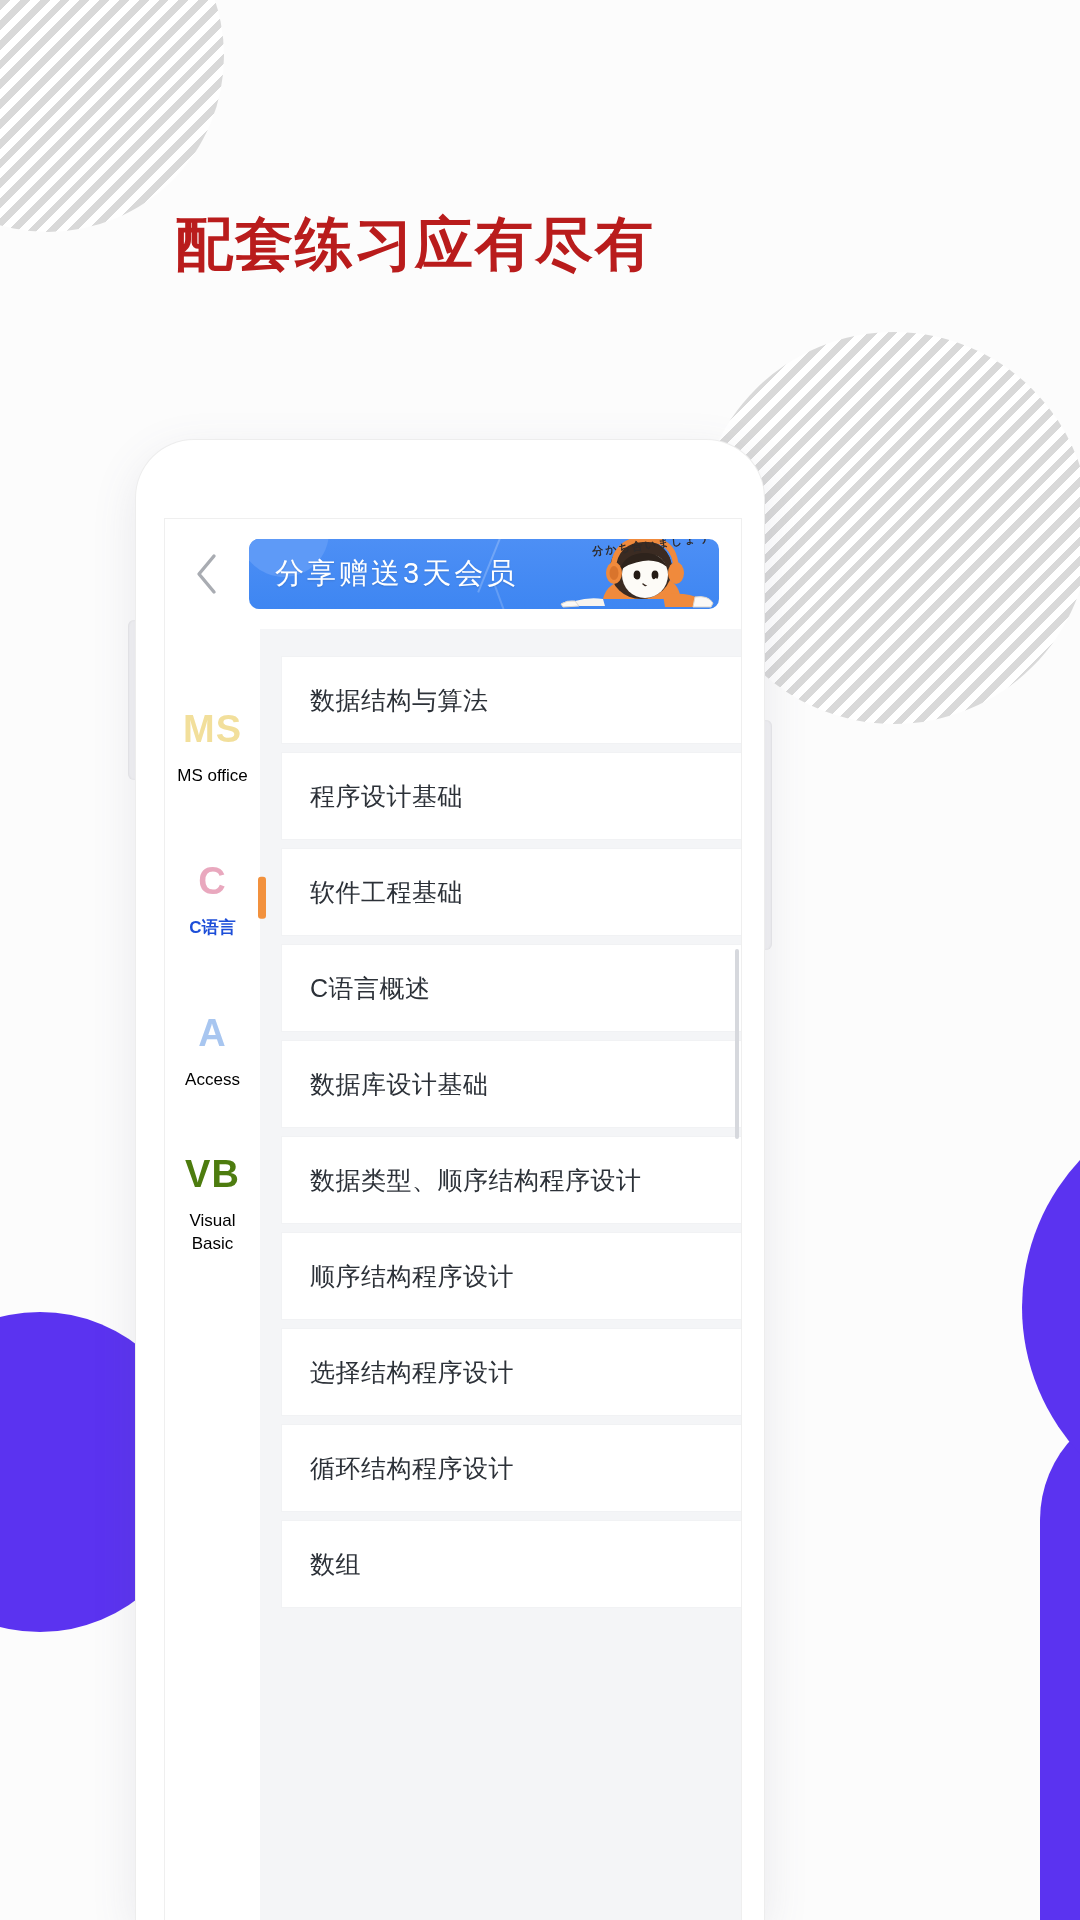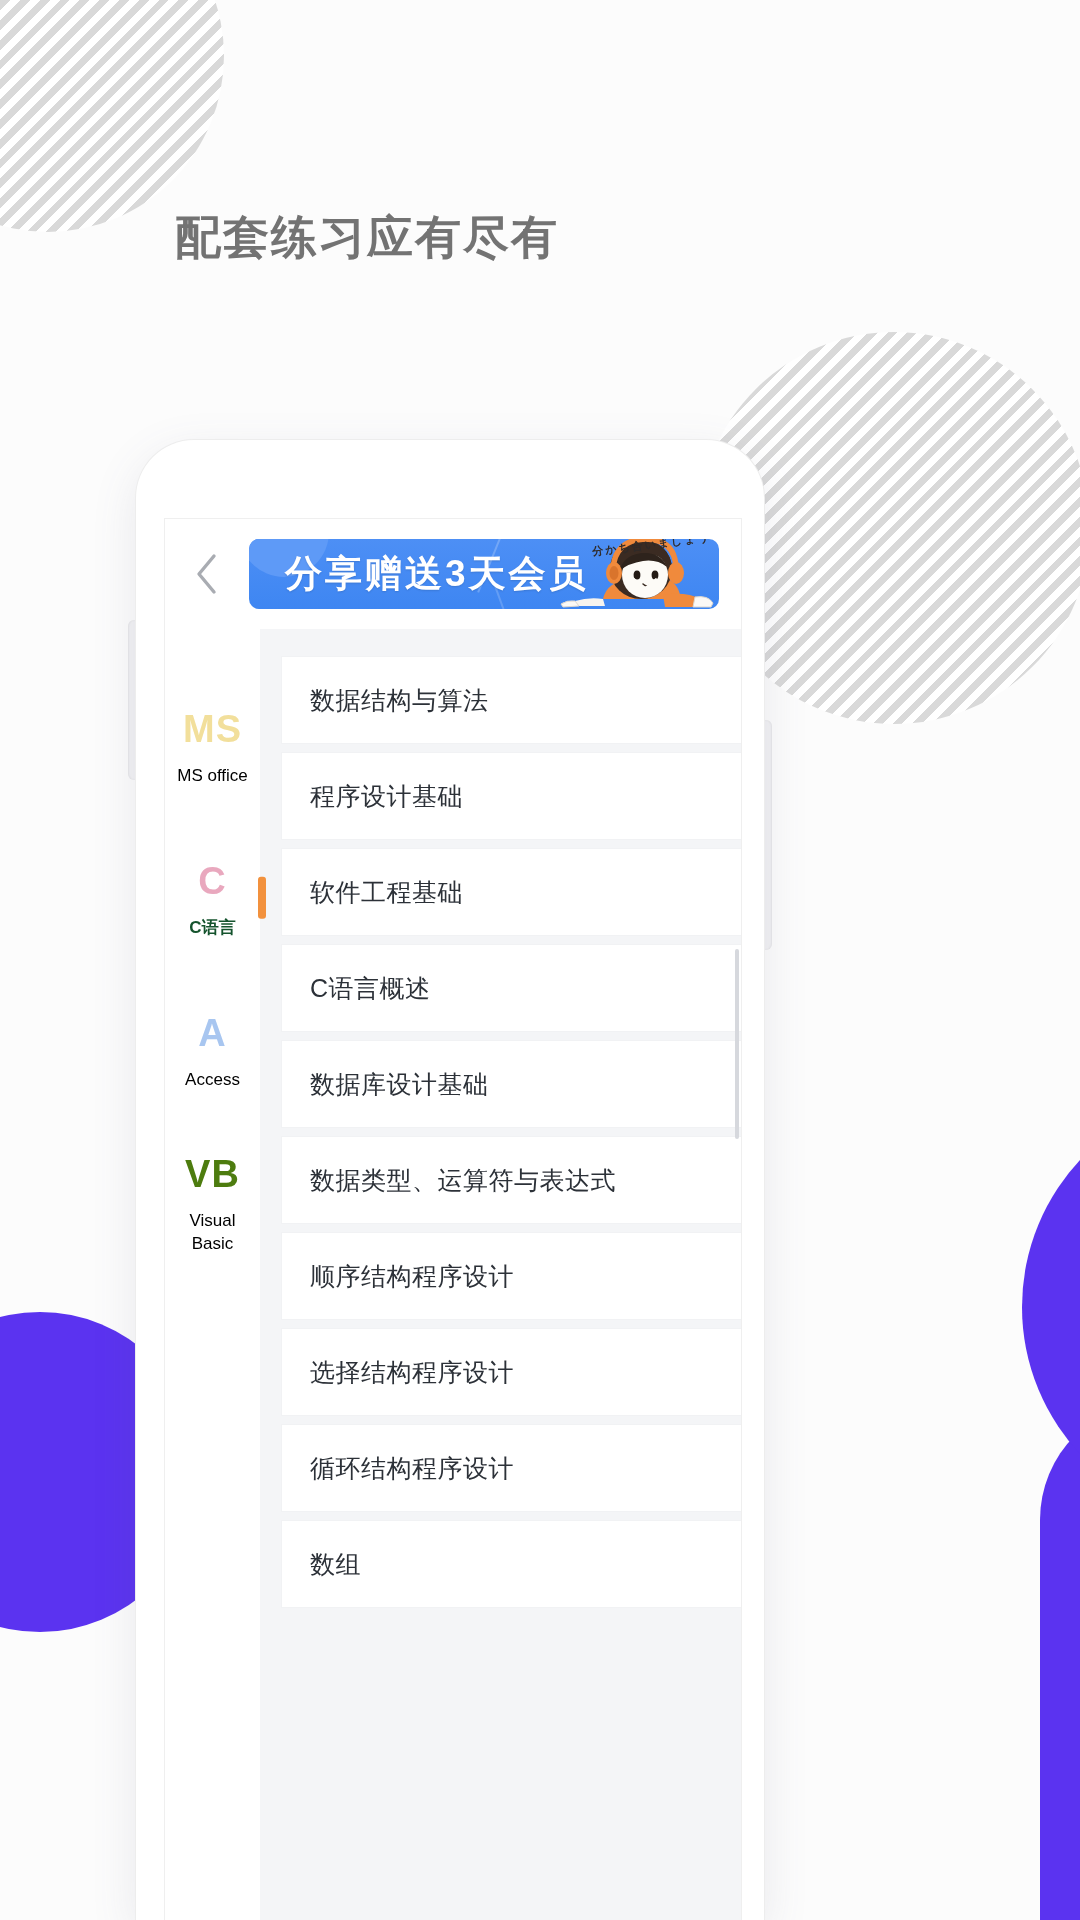--- a/index.html
+++ b/index.html
@@ -32,22 +32,22 @@
   #blob-br{
     left:1022px;top:1092px;width:430px;height:430px;border-radius:50%;
   }
   #blob-br2{
     left:1040px;top:1400px;width:240px;height:560px;border-radius:120px 0 0 0;
   }
 
   
   #headline{
     position:absolute;left:175px;top:210px;
-    font-size:46px;line-height:1.18;font-weight:bold;
-    color:#737373;letter-spacing:2px;white-space:nowrap;
+    font-size:58px;line-height:1.18;font-weight:bold;
+    color:#b91c1c;letter-spacing:2px;white-space:nowrap;
   }
 
   
   #phone{
     position:absolute;left:136px;top:440px;width:628px;height:1480px;
     background:#FFFFFF;border-radius:58px 58px 0 0;
     box-shadow:0 0 0 1px #EDEDED, 0 14px 46px rgba(90,90,120,.13);
   }
   #phone-side-l{
     position:absolute;left:128px;top:620px;width:10px;height:160px;
@@ -108,22 +108,22 @@
     position:absolute;left:235px;top:18px;width:120px;height:60px;
     border-left:2px solid rgba(255,255,255,.22);
     transform:rotate(22deg);
   }
   #banner-line2{
     position:absolute;left:250px;top:22px;width:120px;height:56px;
     border-left:2px solid rgba(255,255,255,.18);
     transform:rotate(-20deg);
   }
   #banner-text{
-    position:relative;z-index:3;margin-left:36px;
-    color:#FFFFFF;font-size:37px;font-weight:bold;letter-spacing:3px;
+    position:relative;z-index:3;margin-left:26px;
+    color:#FFFFFF;font-size:29px;font-weight:normal;letter-spacing:3px;
     text-shadow:0 1px 2px rgba(0,0,0,.13);white-space:nowrap;
   }
   
   #char{
     position:absolute;right:4px;bottom:0;width:170px;height:72px;z-index:4;
   }
   #char-jp{
     position:absolute;right:8px;top:-2px;z-index:5;
     font-size:11px;color:#2F2A28;font-weight:bold;
     letter-spacing:2px;white-space:nowrap;
@@ -144,21 +144,21 @@
     cursor:pointer;
   }
   .side-icon{
     font-size:38px;font-weight:bold;line-height:1;letter-spacing:1px;
     margin-bottom:17px;
   }
   .side-label{
     font-size:17px;color:#000000;line-height:1.35;text-align:center;
     white-space:pre-line;
   }
-  .side-item.active .side-label{color:#14532d;font-weight:bold;}
+  .side-item.active .side-label{color:#1d4ed8;font-weight:bold;}
   .active-bar{
     position:absolute;right:-6px;top:50%;transform:translateY(-58%);
     width:8px;height:42px;background:#F2913D;border-radius:3px;
   }
 
   #list{
     flex:1;position:relative;overflow:hidden;padding-top:28px;
     box-sizing:border-box;
   }
   .list-card{
@@ -306,21 +306,21 @@
         <div class="list-card">
           <div class="list-card-text">软件工程基础</div>
         </div>
         <div class="list-card">
           <div class="list-card-text">C语言概述</div>
         </div>
         <div class="list-card">
           <div class="list-card-text">数据库设计基础</div>
         </div>
         <div class="list-card">
-          <div class="list-card-text">数据类型、运算符与表达式</div>
+          <div class="list-card-text">数据类型、顺序结构程序设计</div>
         </div>
         <div class="list-card">
           <div class="list-card-text">顺序结构程序设计</div>
         </div>
         <div class="list-card">
           <div class="list-card-text">选择结构程序设计</div>
         </div>
         <div class="list-card">
           <div class="list-card-text">循环结构程序设计</div>
         </div>

